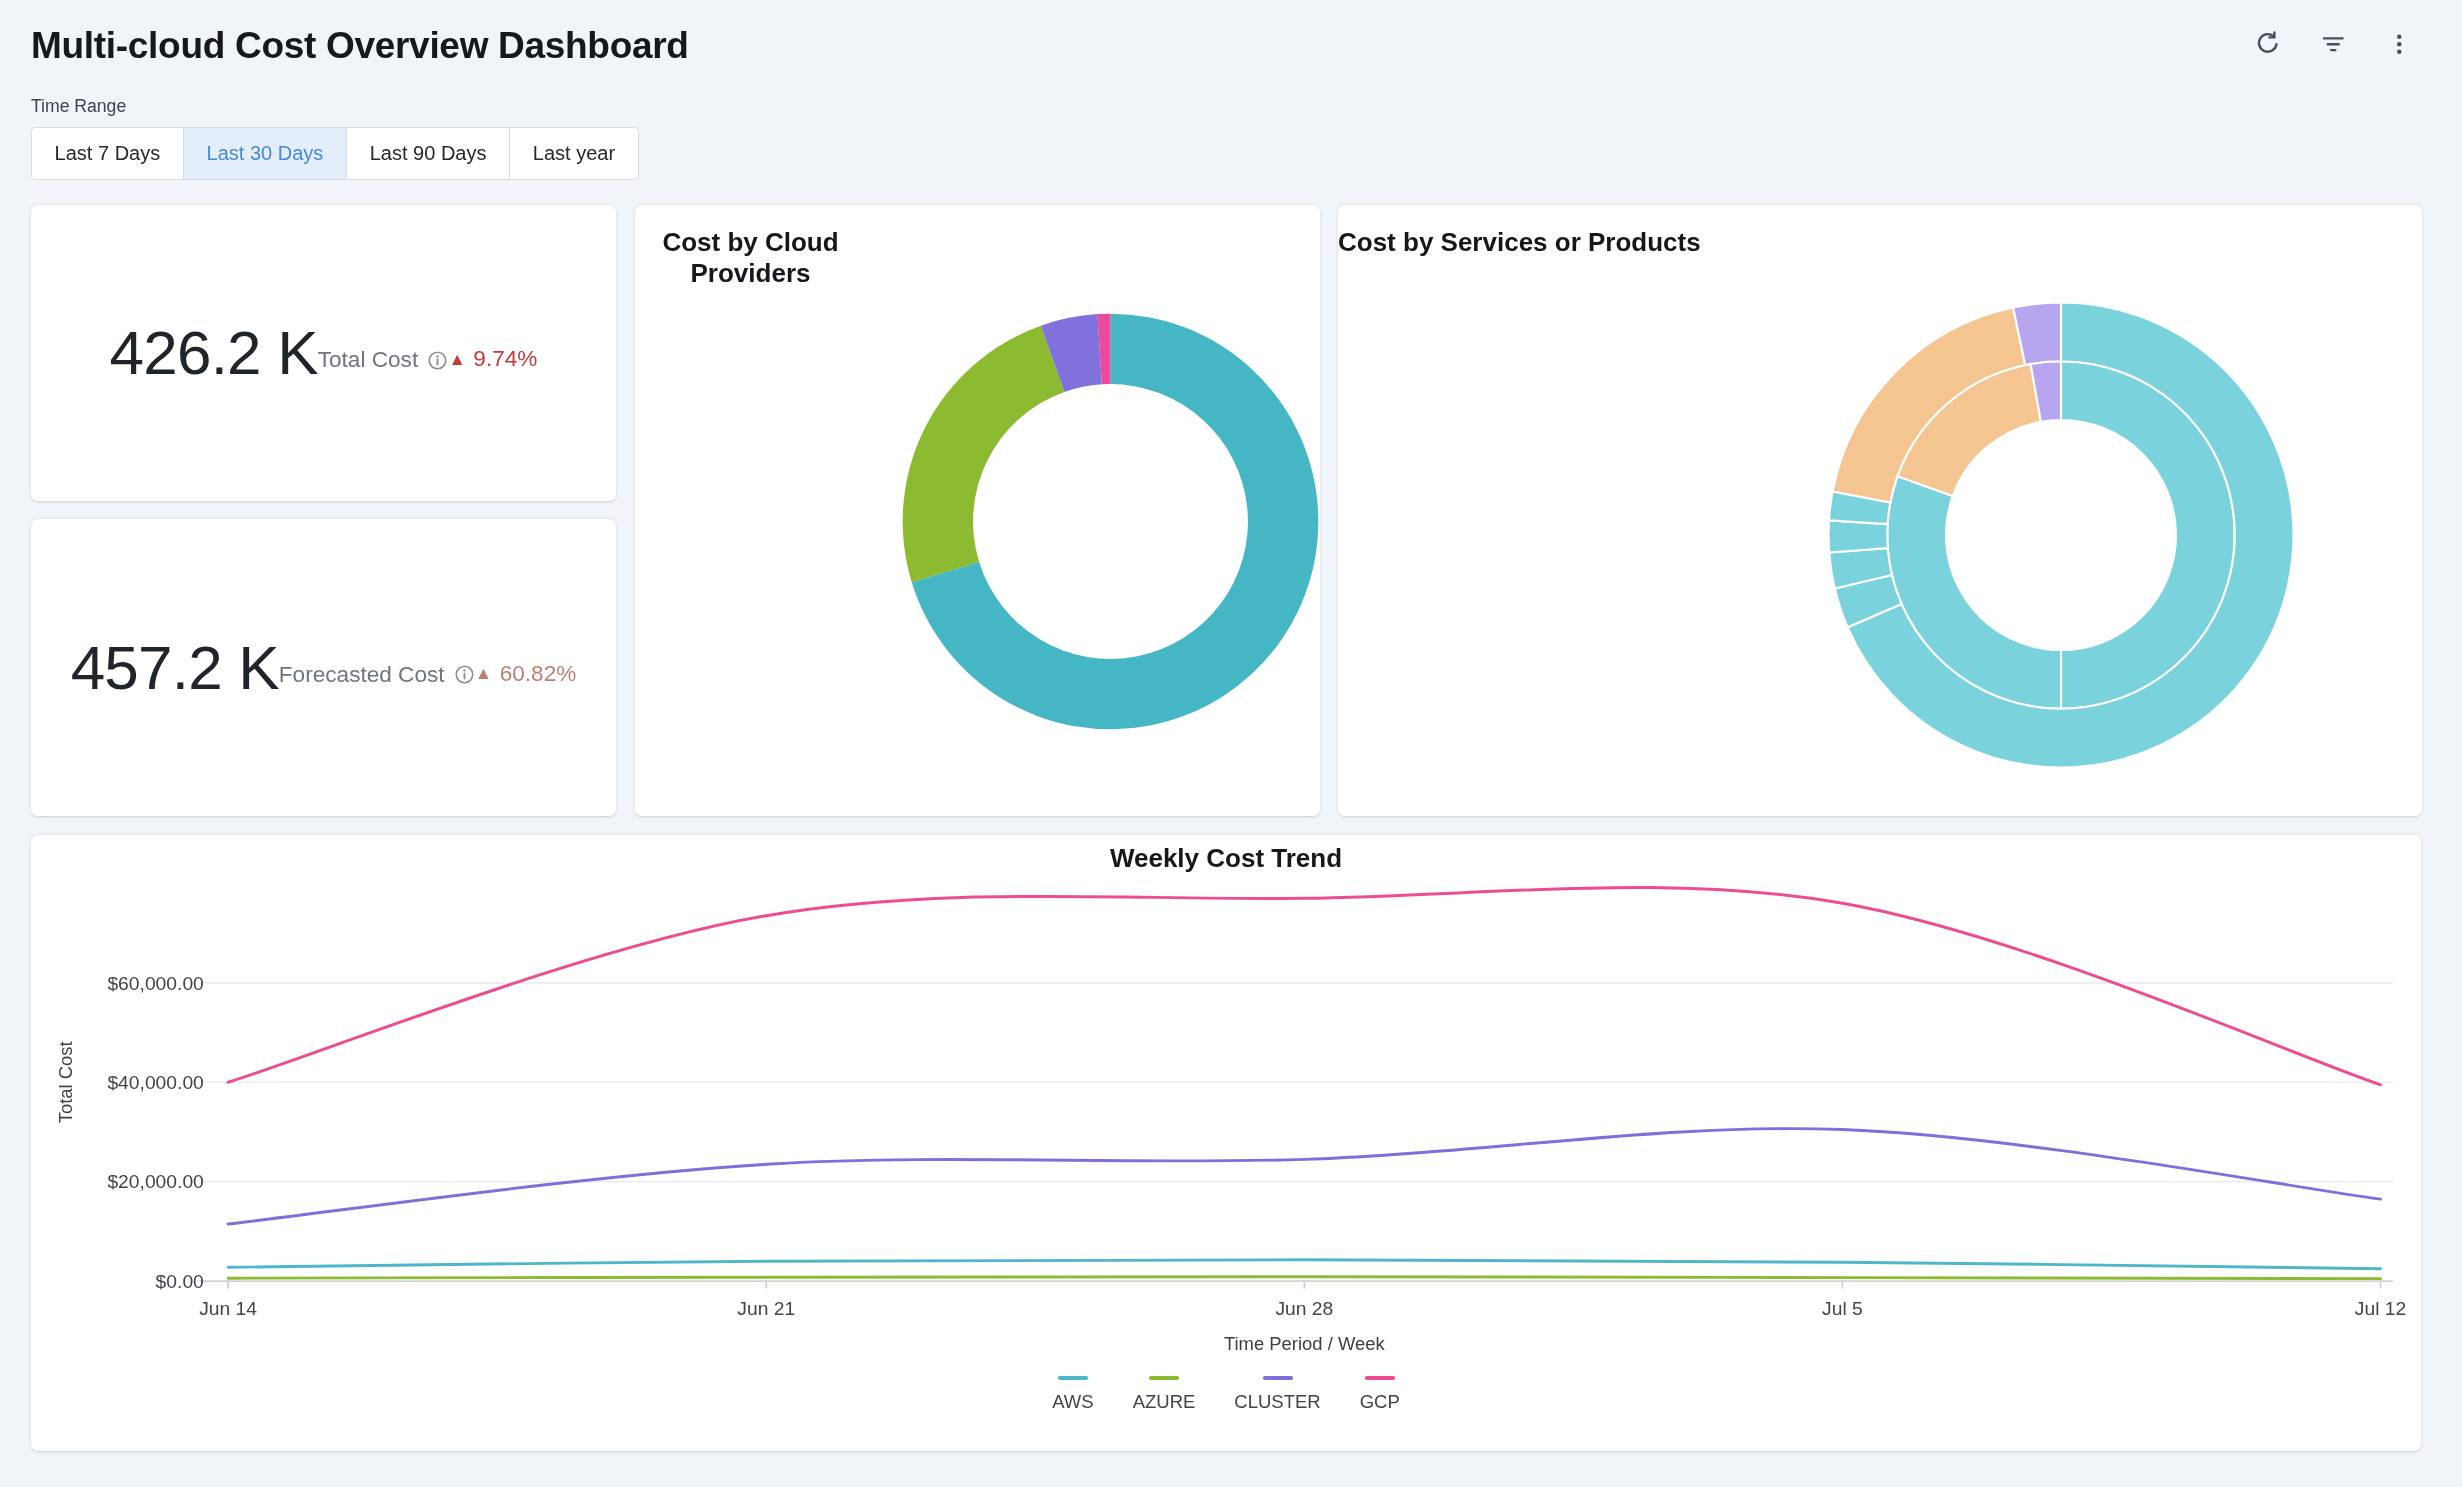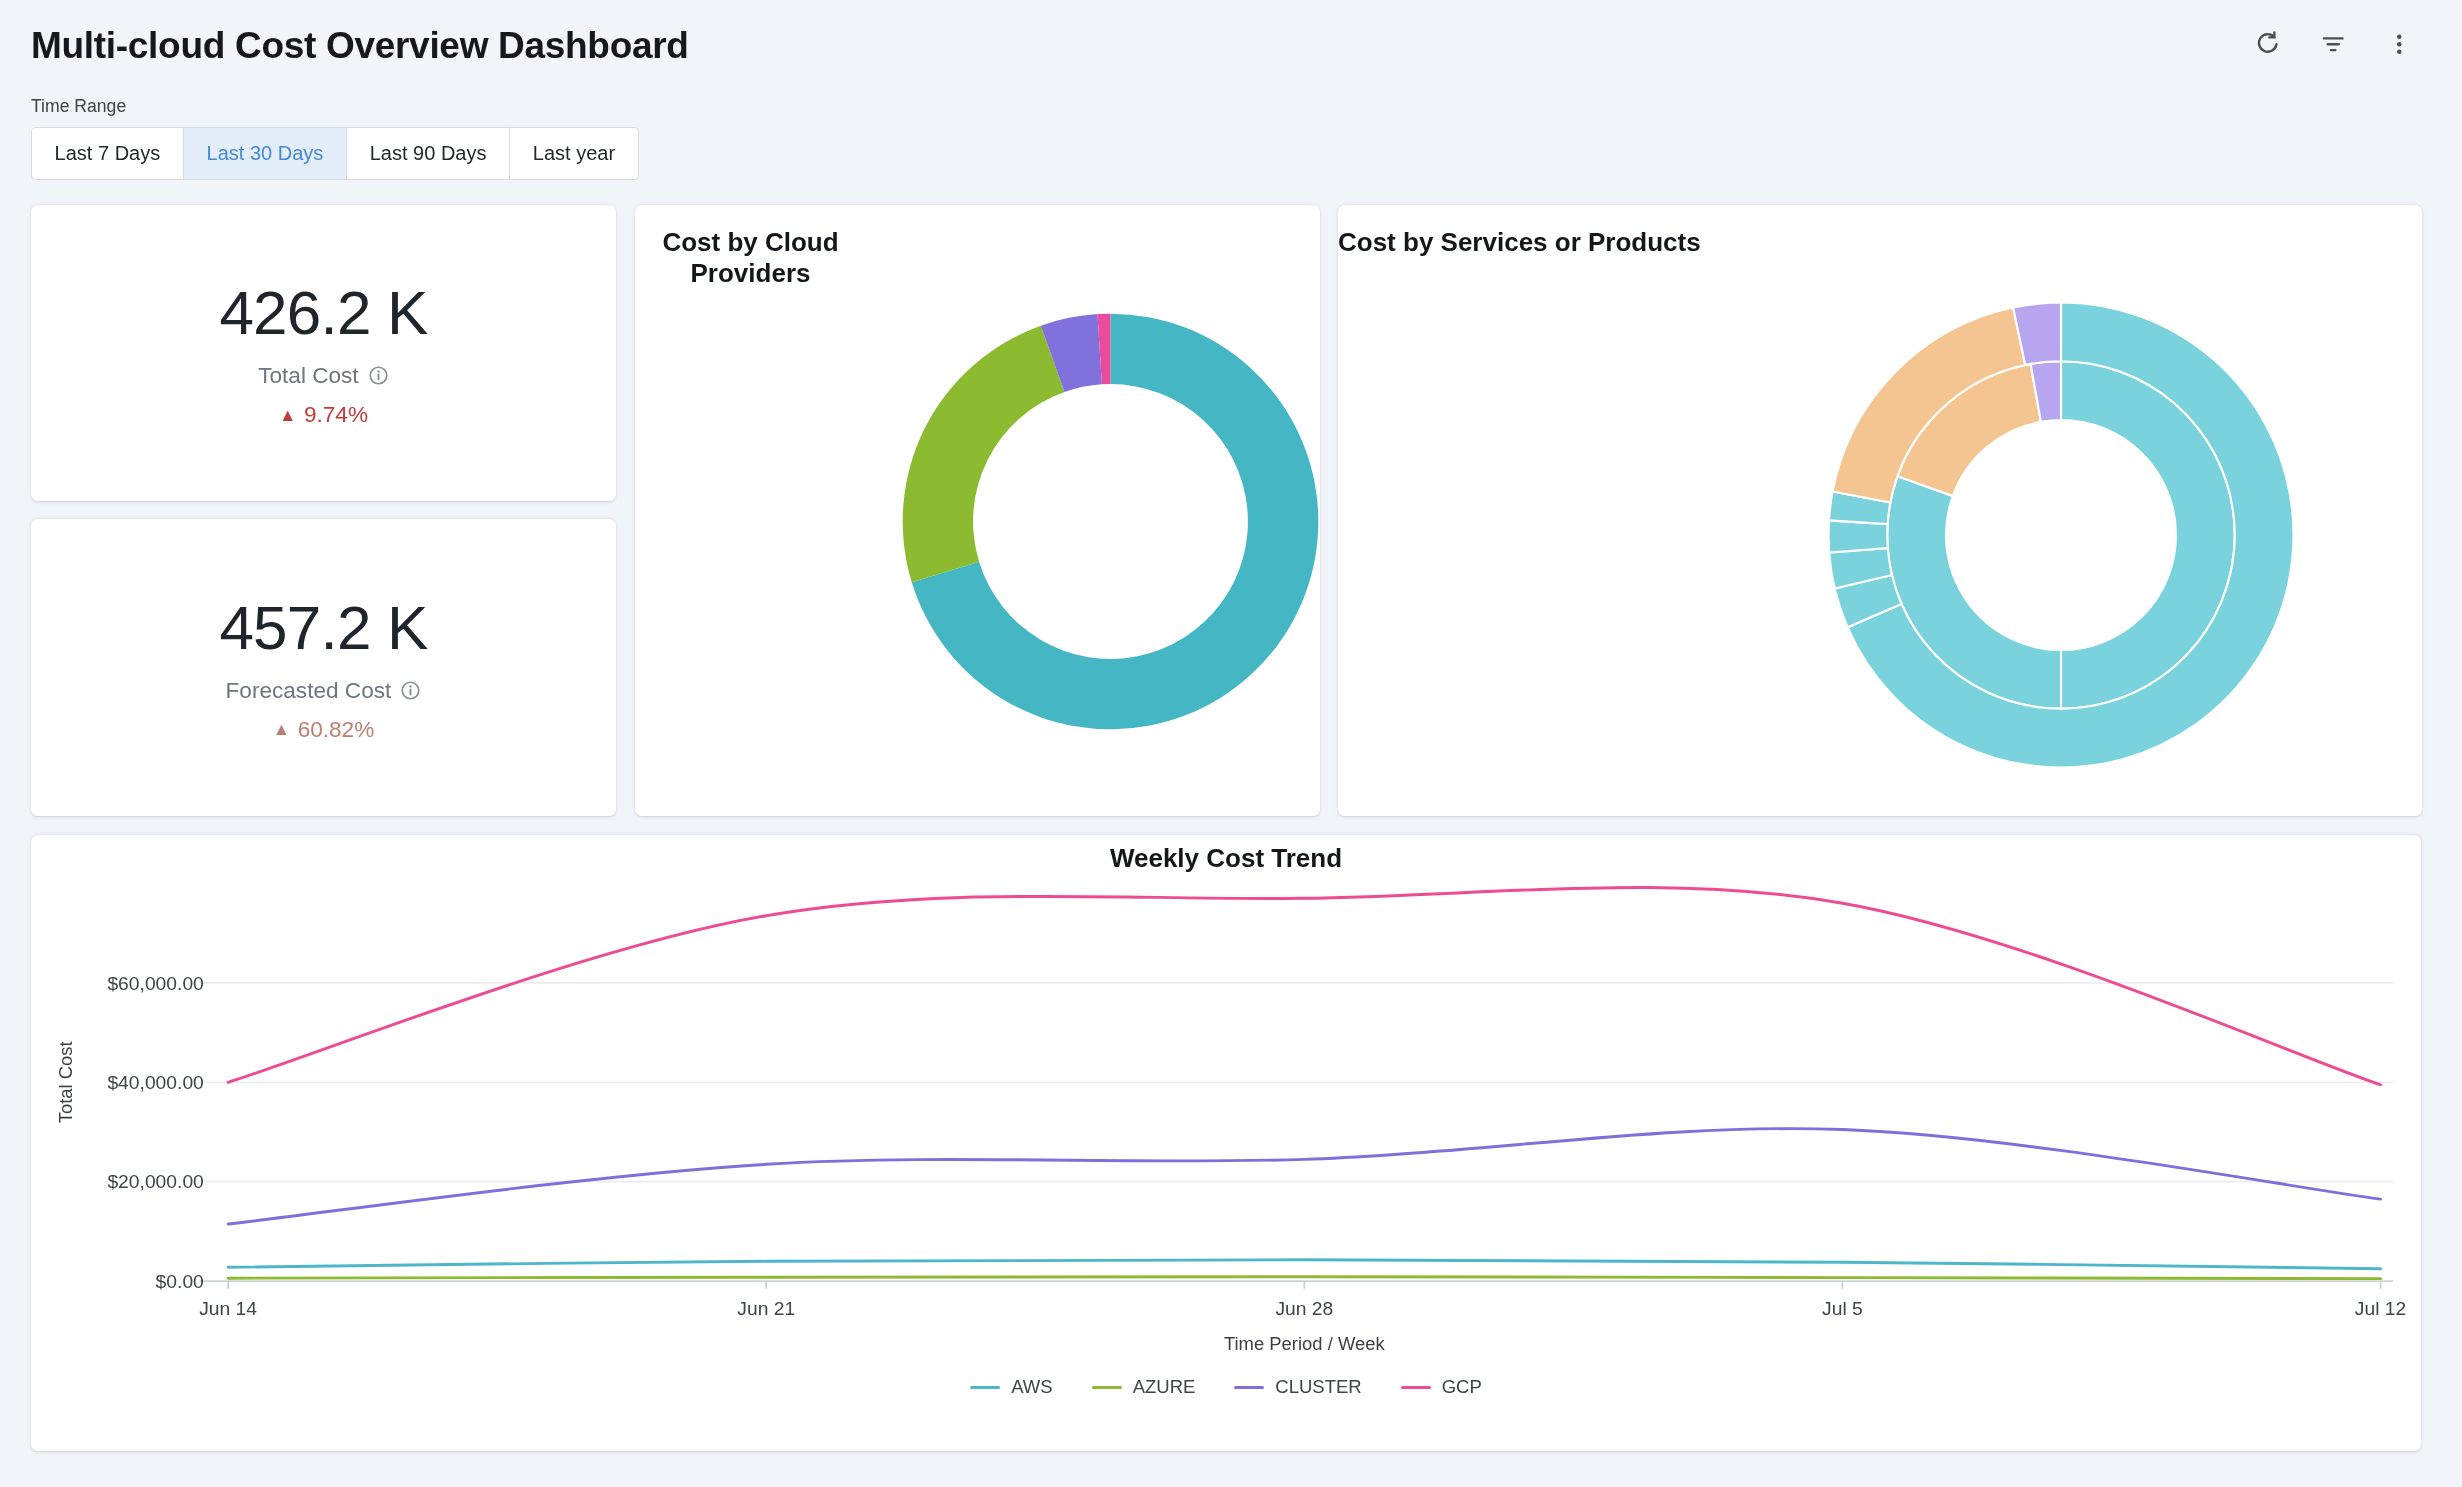--- a/index.html
+++ b/index.html
@@ -17,21 +17,21 @@
   .tr-btn { height:53px; padding:0 22.6px; font-size:20px; font-family:inherit; background:#ffffff; border:0.8px solid #d8dbe0; color:#24292f; margin-left:-0.8px; cursor:pointer; }
   .tr-btn:first-child { margin-left:0; border-radius:4.2px 0 0 4.2px; }
   .tr-btn:last-child { border-radius:0 4.2px 4.2px 0; }
   .tr-btn.selected { background:#e3eefa; color:#4689d8; position:relative; z-index:1; }
 
   .grid-top { display:grid; grid-template-columns:585px 685px 1084px; gap:18.5px; margin-top:25px; }
   .grid-top > * { height:611px; }
   .card { background:#ffffff; border-radius:6.7px; box-shadow:0 0.8px 1.7px rgba(16,24,40,.10), 0 0.8px 5px rgba(16,24,40,.07); }
 
   .kpi-col { display:flex; flex-direction:column; gap:18.5px; background:none; box-shadow:none; border-radius:0; }
-  .kpi-card { flex:1; display:flex; flex-direction:column; align-items:center; justify-content:center; }
+  .kpi-card { flex:1; display:flex; flex-direction:row; align-items:center; justify-content:center; }
   .kpi-value { font-size:62px; font-weight:400; color:#20242b; letter-spacing:-0.8px; }
   .kpi-label { margin-top:15px; display:flex; align-items:center; gap:9.2px; font-size:22.6px; color:#6d7680; }
   .kpi-delta { margin-top:13.4px; font-size:22.6px; display:flex; align-items:center; gap:7.5px; }
   .trend-icon { font-size:17.6px; line-height:1; }
 
   .chart-card { display:flex; padding-top:22px; }
   .chart-title { font-size:26px; font-weight:600; color:#14171c; text-align:center; }
   .donut-row { flex:1; display:flex; align-items:center; }
   #donut1 { margin-left:34px; flex:none; }
   .donut-legend { margin-left:42px; width:164px; }
@@ -39,21 +39,21 @@
   .lg-dot { width:17px; height:17px; border-radius:50%; flex:none; margin-top:3.4px; }
   .lg-text { font-size:18.5px; color:#2a2e33; line-height:1.3; }
 
   .sunburst-wrap { flex:1; display:flex; align-items:center; justify-content:center; padding-top:28.5px; }
 
   .trend-card { margin-top:19.3px; width:2390px; height:616px; display:flex; flex-direction:column; padding-top:8px; }
   #linechart { margin-top:5px; }
   #linechart text { font-size:23px; fill:#40454c; font-family:"Liberation Sans", sans-serif; }
   #linechart text.axis-label { font-size:22px; fill:#3c4046; }
   .line-legend { display:flex; justify-content:center; align-items:center; gap:39px; margin-top:1.7px; }
-  .ll-item { display:flex; align-items:center; gap:11px; cursor:pointer; }
+  .ll-item { display:flex; align-items:center; gap:11px; cursor:pointer;flex-direction:column; }
   .ll-swatch { width:30px; height:3.4px; border-radius:1.7px; }
   .ll-text { font-size:18.5px; color:#3f444a; }
 
   .info-icon svg { display:block; }
 </style>
 </head>
 <body>
 
 <div class="page">
 

